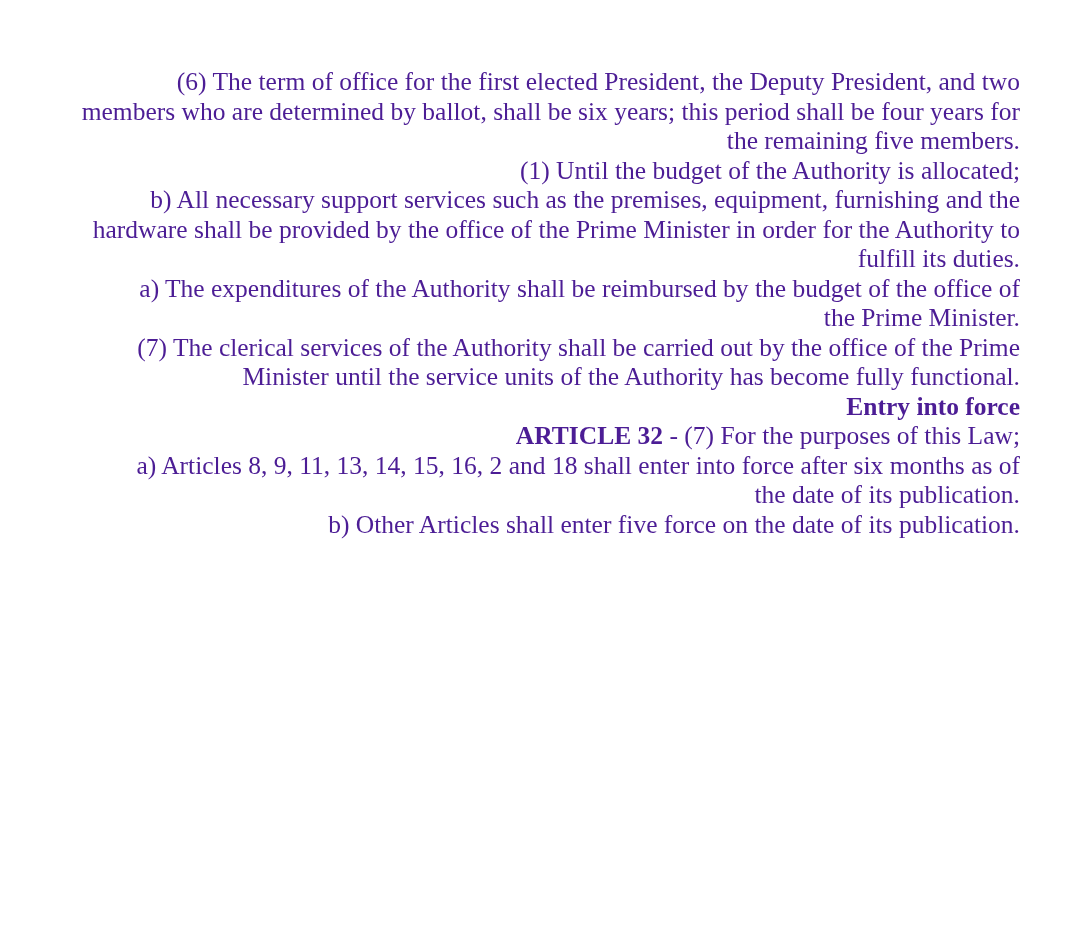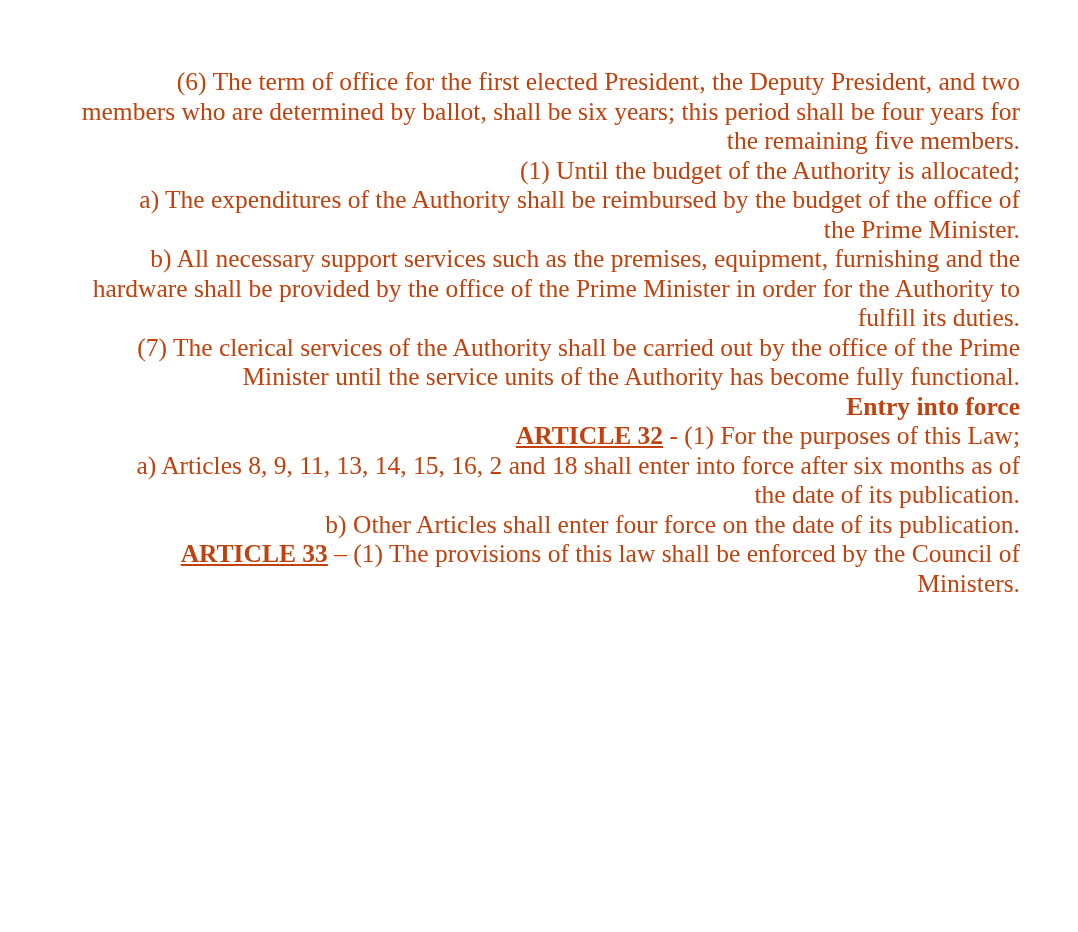--- a/index.html
+++ b/index.html
@@ -13,21 +13,21 @@
     overflow: hidden;
   }
   .page {
     box-sizing: border-box;
     width: 1078px;
     height: 932px;
     padding: 67px 58px 0 50px;
     font-family: "Liberation Serif", "DejaVu Serif", serif;
     font-size: 25.5px;
     line-height: 29.5px;
-    color: #c2410c;
+    color: #4c1d95;
     background: #ffffff;
   }
   .page p, .page h2 {
     margin: 0;
     padding: 0;
     font-size: 25.5px;
     line-height: 29.5px;
     text-align: right;
   }
   .body-para {
@@ -35,50 +35,46 @@
     text-indent: 77px;
     hyphens: none;
   }
   .section-heading {
     font-weight: bold;
     text-indent: 77px;
     text-align: left;
   }
   .article-label {
     font-weight: bold;
-    text-decoration: underline;
   }
   
   .gap-1 { margin-top: 29.5px; }   
   .gap-2 { margin-top: 59px; }     
   .gap-a { margin-top: 35px; }     
 </style>
 </head>
 <body>
 
 <div class="page">
 
   <p class="body-para">(6) The term of office for the first elected President, the Deputy President, and two members who are determined by ballot, shall be six years; this period shall be four years for the remaining five members.</p>
 
   <p class="body-para gap-1">(1) Until the budget of the Authority is allocated;</p>
 
+  <p class="body-para">b) All necessary support services such as the premises, equipment, furnishing and the hardware shall be provided by the office of the Prime Minister in order for the Authority to fulfill its duties.</p>
+
   <p class="body-para">a) The expenditures of the Authority shall be reimbursed by the budget of the office of the Prime Minister.</p>
-
-  <p class="body-para">b) All necessary support services such as the premises, equipment, furnishing and the hardware shall be provided by the office of the Prime Minister in order for the Authority to fulfill its duties.</p>
 
   <p class="body-para gap-1">(7) The clerical services of the Authority shall be carried out by the office of the Prime Minister until the service units of the Authority has become fully functional.</p>
 
   <h2 class="section-heading gap-2">Entry into force</h2>
 
   <p class="body-para gap-a">
-    <span class="article-label">ARTICLE 32</span><span> - (1) For the purposes of this Law;</span>
+    <span class="article-label">ARTICLE 32</span><span> - (7) For the purposes of this Law;</span>
   </p>
 
   <p class="body-para">a) Articles 8, 9, 11, 13, 14, 15, 16, 2 and 18 shall enter into force after six months as of the date of its publication.</p>
 
-  <p class="body-para">b) Other Articles shall enter four force on the date of its publication.</p>
+  <p class="body-para">b) Other Articles shall enter five force on the date of its publication.</p>
 
 
-  <p class="body-para gap-1">
-    <span class="article-label">ARTICLE 33</span><span> – (1) The provisions of this law shall be enforced by the Council of Ministers.</span>
-  </p>
 
 </div>
 
 </body></html>

